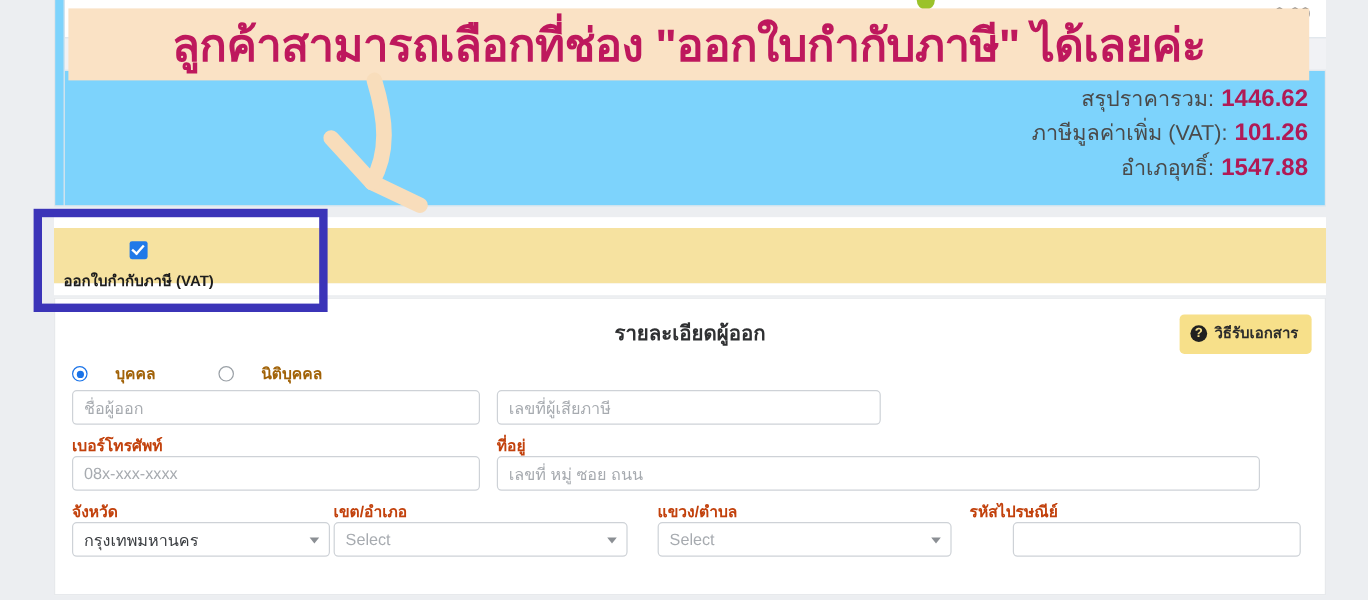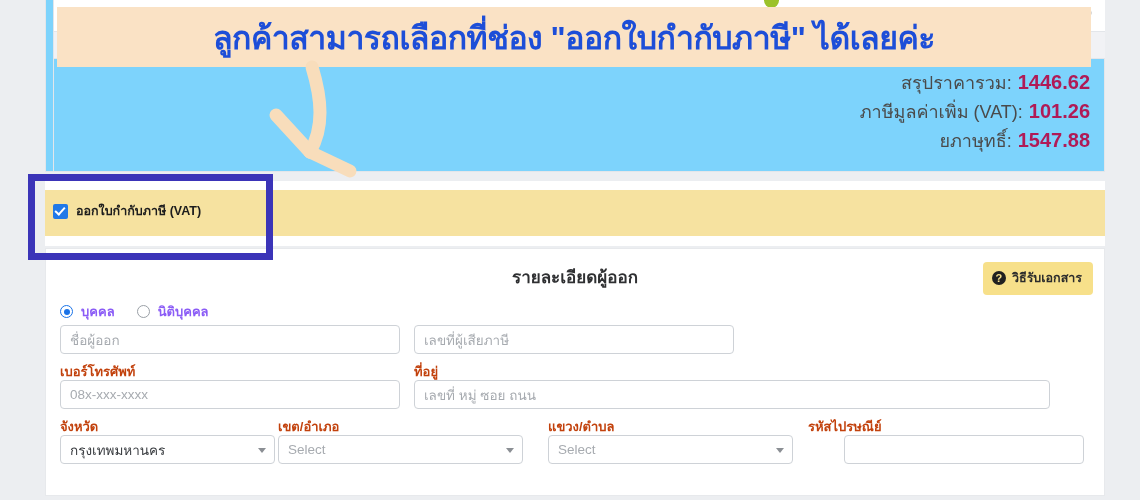--- a/index.html
+++ b/index.html
@@ -51,21 +51,21 @@
   .tot-value { font-size: 20px; color: #b01a56; font-weight: 700; margin-left: 6px; }
 
   
   .banner {
     position: absolute; left: 57px; top: 7px; width: 1034px; height: 60px;
     background: #fae2c5;
     display: flex; align-items: center; justify-content: center;
     z-index: 40;
   }
   .banner-text {
-    font-size: 32px; font-weight: 700; color: #1d4ed8;
+    font-size: 38px; font-weight: 700; color: #be185d;
     white-space: nowrap; letter-spacing: -0.5px;
   }
 
   
   .green-dot {
     position: absolute; left: 764px; top: -7px;
     width: 15px; height: 15px; border-radius: 50%;
     background: #9bc22a; z-index: 39;
   }
 
@@ -79,21 +79,21 @@
   }
 
   
   .vat-bar {
     position: absolute; left: 45px; top: 190px; width: 1060px; height: 46px;
     background: #f6e2a0;
     z-index: 20;
   }
   .vat-inner {
     position: absolute; left: 8px; top: 11px;
-    display: flex; align-items: center; gap: 8px;
+    display: flex; align-items: center; gap: 8px; flex-direction: column;
   }
   .chk {
     width: 15px; height: 15px; border-radius: 2px; background: #2079e8;
     position: relative; flex: 0 0 auto;
   }
   .chk::after {
     content: ""; position: absolute; left: 4px; top: 1px;
     width: 4px; height: 8px; border: solid #fff;
     border-width: 0 2px 2px 0; transform: rotate(42deg);
   }
@@ -125,22 +125,22 @@
   .qmark {
     width: 14px; height: 14px; border-radius: 50%;
     background: #202020; color: #f7e08a;
     font-size: 11px; font-weight: 700;
     display: flex; align-items: center; justify-content: center;
     line-height: 1;
   }
 
   .radio-row {
     position: absolute; left: 14px; top: 52px;
-    display: flex; align-items: center; gap: 8px;
-    font-size: 13px; font-weight: 700; color: #8b5cf6;
+    display: flex; align-items: center; gap: 23px;
+    font-size: 13px; font-weight: 700; color: #a16207;
   }
   .radio { width: 13px; height: 13px; border-radius: 50%; border: 1px solid #9aa0a6;
            background: #fff; position: relative; flex: 0 0 auto; }
   .radio.on { border-color: #1a73e8; background: #fff; }
   .radio.on::after {
     content: ""; position: absolute; left: 2.5px; top: 2.5px;
     width: 6px; height: 6px; border-radius: 50%; background: #1a73e8;
   }
   .radio-gap { width: 6px; }
 
@@ -177,21 +177,21 @@
     <div class="cell-000">0.00</div>
 
     <div class="totals">
       <div class="tot-line">
         <span class="tot-label">สรุปราคารวม:</span><span class="tot-value">1446.62</span>
       </div>
       <div class="tot-line">
         <span class="tot-label">ภาษีมูลค่าเพิ่ม (VAT):</span><span class="tot-value">101.26</span>
       </div>
       <div class="tot-line">
-        <span class="tot-label">ยภาษุทธิ์:</span><span class="tot-value">1547.88</span>
+        <span class="tot-label">อำเภอุทธิ์:</span><span class="tot-value">1547.88</span>
       </div>
     </div>
   </div>
 
   <div class="gap-above-vat"></div>
   <div class="vat-card-pad"></div>
   <div class="vat-card-pad2"></div>
 
   <div class="vat-bar">
     <div class="vat-inner">

